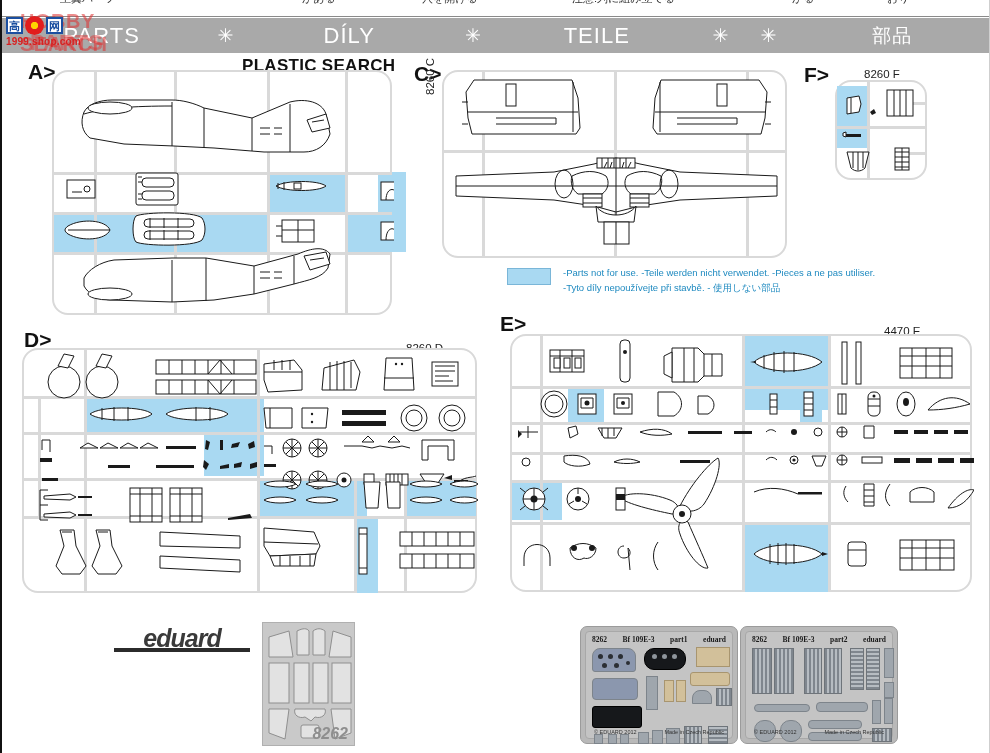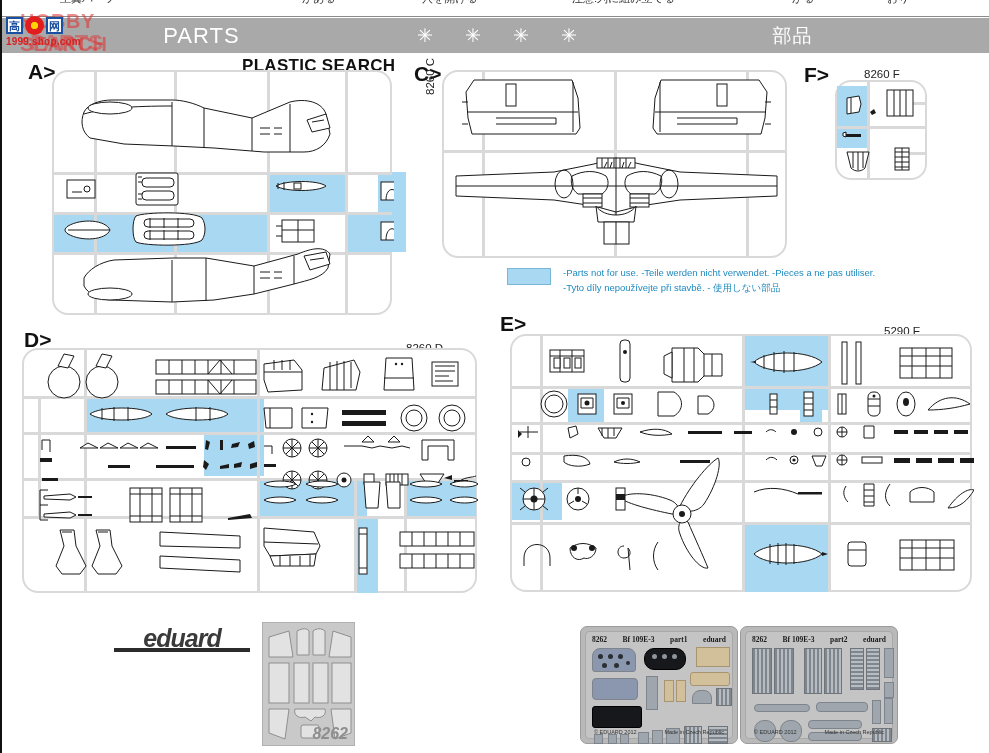--- a/index.html
+++ b/index.html
@@ -207,21 +207,23 @@
     <span class="jp" style="left:300px">がある</span>
     <span class="jp" style="left:420px">穴を開ける</span>
     <span class="jp" style="left:570px">注意:列に組み立てる</span>
     <span class="jp" style="left:790px">がる</span>
     <span class="jp" style="left:885px">おり</span>
   </div>
 
   <div class="headbar">
     <div class="cell">PARTS</div>
     <div class="sep">✳</div>
+    <div class="cell">DÍLY</div>
     <div class="sep">✳</div>
+    <div class="cell">TEILE</div>
     <div class="sep">✳</div>
     <div class="sep">✳</div>
     <div class="cell jpcell">部品</div>
   </div>
 
   <div class="watermark">
     <div class="wm-title">HOBBY SEARCH</div>
     <div class="wm-parts">PARTS</div>
     <div class="wm-logos">
       <div class="wm-box">高</div>
@@ -649,21 +651,21 @@
         </g>
         <g>
           <rect class="ol" x="376" y="204" width="74" height="14"></rect>
           <path class="olc" d="M388 204 l0 14 M400 204 l0 14 M412 204 l0 14 M424 204 l0 14 M436 204 l0 14"></path>
         </g>
       </svg>
     </div>
   </div>
 
   <div class="sprue-tag" style="left:498px; top:312px;">E&gt;</div>
-  <div class="sprue-num" style="left:882px; top:325px;">5290 E</div>
+  <div class="sprue-num" style="left:882px; top:325px;">4470 E</div>
 
   <div class="sprue" style="left:508px; top:334px; width:462px; height:258px;">
     <div class="hl" style="left:230px; top:0px;   width:86px;  height:74px;"></div>
     <div class="hl" style="left:56px;  top:50px;  width:36px;  height:36px;"></div>
     <div class="hl" style="left:288px; top:50px;  width:22px;  height:36px;"></div>
     <div class="hl" style="left:0px;   top:144px; width:50px;  height:40px;"></div>
     <div class="hl" style="left:230px; top:186px; width:86px;  height:70px;"></div>
 
     <div class="runner h" style="left:0; top:50px;  width:460px;"></div>
     <div class="runner h" style="left:0; top:86px;  width:460px;"></div>

